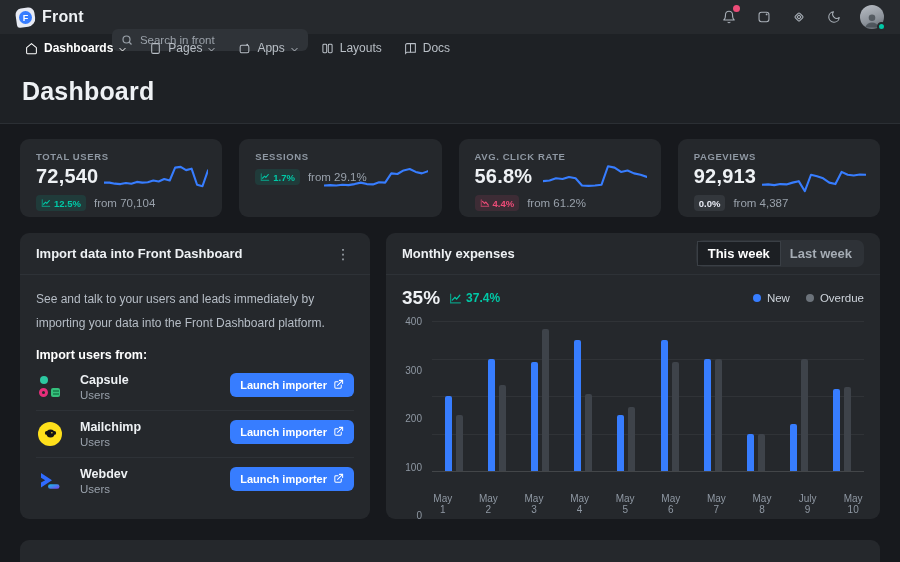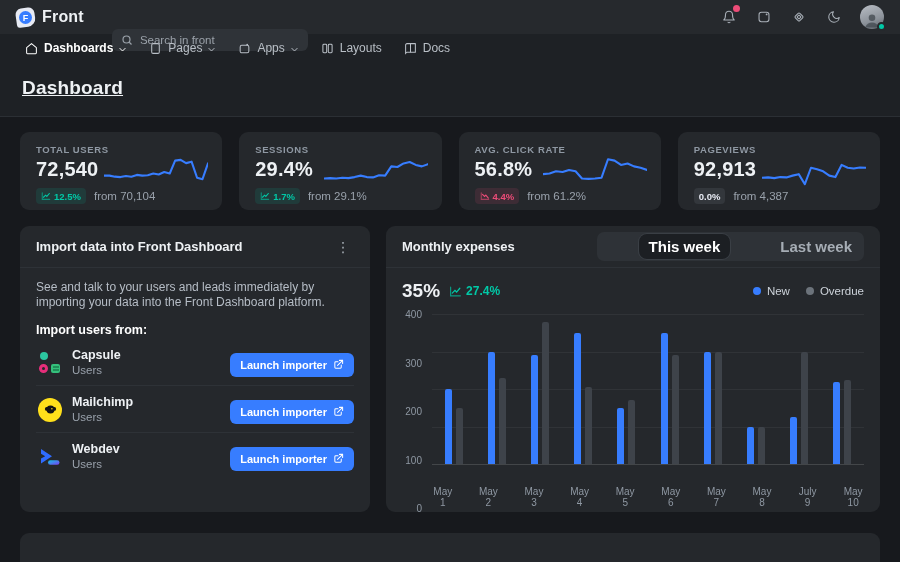--- a/index.html
+++ b/index.html
@@ -68,21 +68,21 @@
     font-size: 12px; color: #b9bfc6; cursor: pointer;
   }
   .nav-item.active { color: #fff; font-weight: bold; }
   .nav-item .chev { margin-left:-1px; margin-top:2px; }
 
   
   .page-head {
     background: #1e2125; padding: 15px 22px 17px; display:flex; align-items:center;
     border-bottom: 1px solid #2b2f34;
   }
-  .page-title { font-size: 19px; font-weight: bold; letter-spacing:.2px;text-decoration:underline; }
+  .page-title { font-size: 25px; font-weight: bold; letter-spacing:.2px; }
   .btn-primary {
     margin-left:auto; background:#377dff; color:#fff; border:none; border-radius:7px;
     height: 24px; padding: 0 11px; font-size: 11.5px; font-weight:bold; font-family:inherit;
     display:flex; align-items:center; gap:6px; cursor:pointer;
   }
 
   
   .main { padding: 15px 20px 0; }
 
   
@@ -114,25 +114,25 @@
   .card-expenses { flex:1; }
   .card-header {
     display:flex; align-items:center; padding: 11px 16px; border-bottom: 1px solid #2e3237;
     min-height: 42px;
   }
   .card-title { font-size: 13px; font-weight:bold; }
   .kebab { margin-left:auto; color:#aab1b9; font-size:14px; cursor:pointer; background:none; border:none; line-height:1; padding:2px 4px; }
 
   
   .import-body { padding: 12px 16px 0; display:flex; flex-direction:column; flex:1; }
-  .import-desc { font-size: 12px; line-height: 15px; color:#b6bdc6; }
+  .import-desc { font-size: 12px; line-height: 24px; color:#b6bdc6; }
   .import-sub { font-size: 12.5px; font-weight:bold; margin-top: 13px; color:#fff; }
   .import-list { margin-top: 2px; }
   .import-row {
-    display:flex; align-items:flex-end; gap:8px; padding: 8.5px 0;
+    display:flex; align-items:flex-start; gap:16px; padding: 8.5px 0;
     border-bottom: 1px solid #2e3237;
   }
   .import-row:last-child { border-bottom:none; }
   .app-icon { width:28px; height:28px; flex:none; display:flex; align-items:center; justify-content:center; }
   .import-name { font-size: 12.5px; font-weight:bold; line-height:14px; }
   .import-type { font-size: 11.5px; color:#99a1ab; line-height:14px; margin-top:1px; }
   .btn-launch {
     margin-left:auto; background:#377dff; color:#fff; border:none; border-radius:6px;
     height: 24px; padding: 0 10px; font-size: 11px; font-weight:bold; font-family:inherit;
     display:flex; align-items:center; gap:6px; cursor:pointer;
@@ -155,22 +155,22 @@
   
   .logo-mailchimp { width:24px; height:24px; border-radius:50%; background:#ffe01b; display:flex; align-items:center; justify-content:center; }
   
   .logo-webdev { width:26px; height:26px; }
 
   
   .segmented {
     margin-left:auto; background:#2e3237; border-radius:7px; padding:2px; display:flex; align-items:center;
   }
   .segment {
-    border:none; background:transparent; color:#a6adb5; font-size:15px; font-weight:bold; font-family:inherit;
-    padding: 4px 10px; border-radius:8px; cursor:pointer;margin-left:40px;
+    border:none; background:transparent; color:#a6adb5; font-size:13px; font-weight:bold; font-family:inherit;
+    padding: 4px 10px; border-radius:0; cursor:pointer;
   }
   .segment.active { background:#1c1f23; color:#fff; box-shadow: 0 0 0 1px #3a3f45; }
   .expenses-body { padding: 12px 16px 10px; flex:1; display:flex; flex-direction:column; }
   .exp-top { display:flex; align-items:center; }
   .exp-value { font-size: 19px; font-weight:bold; }
   .exp-delta { display:flex; align-items:center; gap:4px; margin-left:9px; color:#00c9a7; font-size:12px; font-weight:bold; }
   .legend { margin-left:auto; display:flex; align-items:center; gap:16px; }
   .legend-item { display:flex; align-items:center; gap:6px; font-size:11.5px; color:#cdd3da; cursor:pointer; }
   .legend-dot { width:8px; height:8px; border-radius:50%; }
 
@@ -313,21 +313,20 @@
           <span>12.5%</span>
         </span>
         <span class="stat-compare">from 70,104</span>
       </div>
       <svg class="spark" viewBox="0 0 100 40" preserveAspectRatio="none">
           <polyline points="0.0,24.4 5.3,24.4 10.5,25.4 15.8,25.8 21.1,24.7 26.3,25.4 31.6,23.7 36.8,24.4 42.1,24.1 47.4,22.4 52.6,23.4 57.9,21.0 63.2,22.4 68.4,10.1 73.7,9.4 78.9,12.5 84.2,11.1 89.5,26.4 94.7,27.8 100.0,12.8" fill="none" stroke="#377dff" stroke-width="2" stroke-linejoin="round" stroke-linecap="round"></polyline>
         </svg>
     </div>
     <div class="stat-card">
       <div class="stat-label">Sessions</div>
-      <div class="stat-value">29.4%</div>
       <div class="stat-foot">
         <span class="badge badge--up">
           <svg class="bi-up" width="10" height="10" viewBox="0 0 24 24" fill="none" stroke="currentColor" stroke-width="2.6" stroke-linecap="round">
               <path d="M3 4v16h18" opacity=".6"></path>
               <path d="M6 15l5-5 3 3 6-7"></path>
             </svg>
 
           <span>1.7%</span>
         </span>
         <span class="stat-compare">from 29.1%</span>
@@ -465,21 +464,21 @@
         </div>
       </div>
       <div class="expenses-body">
         <div class="exp-top">
           <span class="exp-value">35%</span>
           <span class="exp-delta">
             <svg width="13" height="13" viewBox="0 0 24 24" fill="none" stroke="#00c9a7" stroke-width="2.2" stroke-linecap="round">
                 <path d="M3 4v16h18" opacity=".7"></path>
                 <path d="M6 15l5-5 3 3 6-7"></path>
               </svg>
-            <span>27.4%</span>
+            <span>37.4%</span>
           </span>
           <div class="legend">
             <span class="legend-item">
               <span class="legend-dot" style="background: rgb(55, 125, 255);"></span>
               <span>New</span>
             </span>
             <span class="legend-item">
               <span class="legend-dot" style="background: rgb(108, 115, 123);"></span>
               <span>Overdue</span>
             </span>

